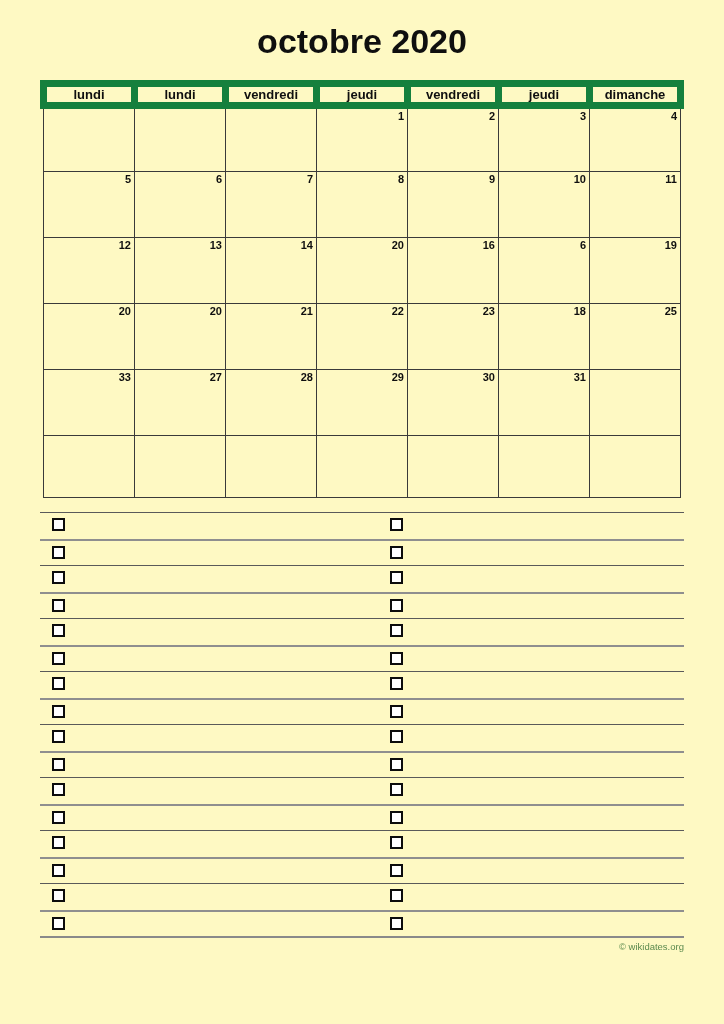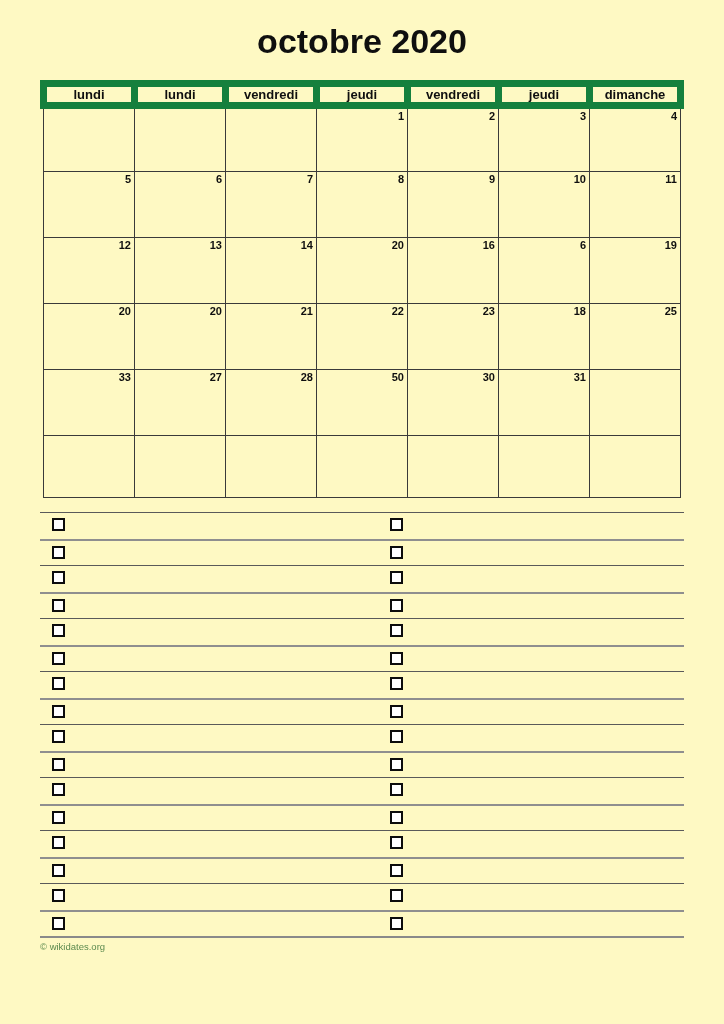--- a/index.html
+++ b/index.html
@@ -66,20 +66,21 @@
     width: 13px;
     height: 13px;
     border: 2.3px solid #0c0c0c;
     background: #ffffff;
     margin-top: 5px;
   }
   .cl-col.left .task-checkbox { margin-left: 12px; }
   .cl-col.right .task-checkbox { margin-left: 28px; }
   .footer-credit {
     width: 644px;
+    text-align: right;
     font-size: 9.5px;
     margin-top: 3px;
   }
 </style>
 </head>
 <body>
 
 <div class="page">
 
   <h1 class="page-title">octobre 2020</h1>
@@ -130,21 +131,21 @@
           <td><span>21</span></td>
           <td><span>22</span></td>
           <td><span>23</span></td>
           <td><span>18</span></td>
           <td><span>25</span></td>
         </tr>
         <tr>
           <td><span>33</span></td>
           <td><span>27</span></td>
           <td><span>28</span></td>
-          <td><span>50</span></td>
+          <td><span>29</span></td>
           <td><span>30</span></td>
           <td><span>31</span></td>
           <td><span></span></td>
         </tr>
         <tr>
           <td><span></span></td>
           <td><span></span></td>
           <td><span></span></td>
           <td><span></span></td>
           <td><span></span></td>

